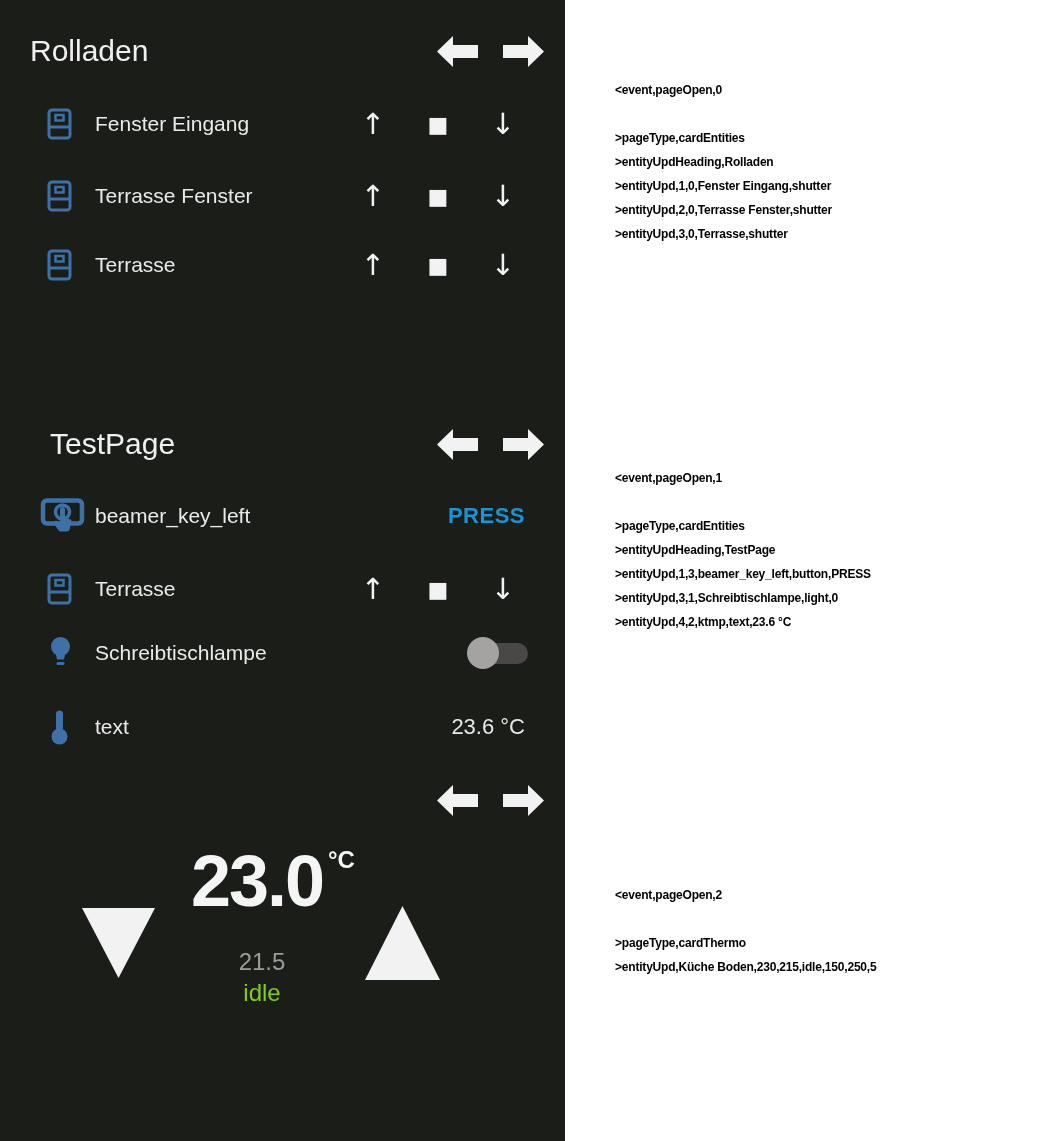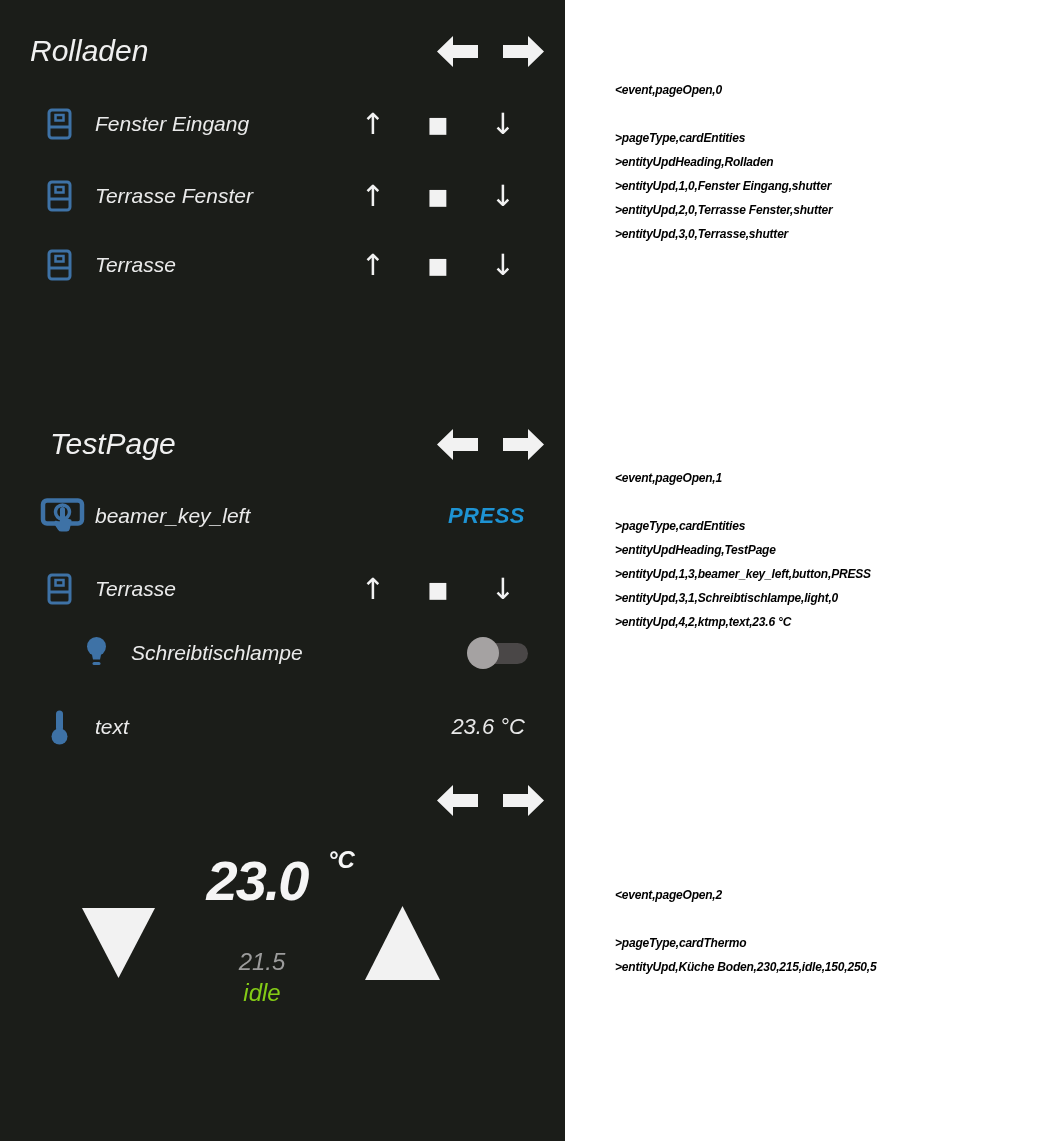--- a/index.html
+++ b/index.html
@@ -1,17 +1,17 @@
 <!DOCTYPE html>
 <html><head>
 <meta charset="utf-8">
 <style>
   html,body{margin:0;padding:0;background:#ffffff;}
   #canvas{position:relative;width:1045px;height:1141px;background:#ffffff;overflow:hidden;
-          font-family:"Liberation Sans", sans-serif;font-style:italic;}
+          font-family:"Liberation Sans", sans-serif;}
   
   .screen{position:absolute;left:0;top:0;width:565px;height:1141px;background:#1b1d19;}
   .page-title{position:absolute;left:30px;font-size:30px;line-height:34px;color:#f0f0f0;}
   .nav-arrow{position:absolute;width:41px;height:37px;cursor:pointer;}
   .nav-arrow svg{display:block;width:41px;height:37px;}
   .entity-row{position:absolute;left:0;width:565px;height:70px;}
   .row-icon{position:absolute;left:47px;top:50%;transform:translateY(-50%);color:#3e72a6;line-height:0;}
   .row-icon.wide{left:40px;}
   .row-label{position:absolute;left:95px;top:50%;transform:translateY(-50%);
              font-size:21px;color:#eaeaea;white-space:nowrap;}
@@ -22,21 +22,21 @@
   .ctl.down{left:488px;font-size:29px;}
   .row-value{position:absolute;right:40px;top:50%;transform:translateY(-50%);
              font-size:22px;color:#e8e8e8;white-space:nowrap;}
   .press{color:#1e93d3;font-size:22px;font-weight:600;letter-spacing:.5px;}
   
   .toggle{position:absolute;left:467px;top:637px;width:61px;height:33px;cursor:pointer;}
   .toggle .track{position:absolute;left:14px;top:6px;width:47px;height:21px;border-radius:11px;background:#4a4747;}
   .toggle .knob{position:absolute;left:0;top:0;width:32px;height:32px;border-radius:50%;background:#a5a2a2;}
   
   .thermo-temp{position:absolute;left:92px;top:843px;width:330px;text-align:center;
-               font-size:56px;line-height:76px;font-weight:700;color:#f5f5f5;letter-spacing:-2px;}
+               font-size:72px;line-height:76px;font-weight:700;color:#f5f5f5;letter-spacing:-2px;}
   .thermo-unit{position:absolute;left:328px;top:846px;font-size:24px;font-weight:700;color:#f5f5f5;}
   .thermo-target{position:absolute;left:112px;top:948px;width:300px;text-align:center;
                  font-size:24px;color:#9c9c9c;}
   .thermo-state{position:absolute;left:112px;top:979px;width:300px;text-align:center;
                 font-size:24px;color:#84cc16;}
   .thermo-name{position:absolute;left:65px;top:1080px;width:370px;text-align:center;
                font-size:30px;color:#f0f0f0;white-space:nowrap;}
   .tri{position:absolute;cursor:pointer;line-height:0;}
   
   .log-block{position:absolute;left:615px;width:425px;}
@@ -145,21 +145,21 @@
           <rect x="8.5" y="7" width="8" height="5.5" stroke-width="2.5"></rect>
           <line x1="3" y1="19" x2="22" y2="19" stroke-width="3"></line>
         </svg>
       </span>
       <span class="row-label">Terrasse</span>
       <span class="ctl up">↑</span>
       <span class="ctl stop">■</span>
       <span class="ctl down">↓</span>
     </div>
 
-    <div class="entity-row" style="top:618px;margin-left:36px;">
+    <div class="entity-row" style="top:618px;">
       <span class="row-icon">
         <svg width="27" height="35" viewBox="0 0 27 35" fill="currentColor">
           <circle cx="13.5" cy="11" r="9.5"></circle>
           <path d="M8.5 17 h10 l-1.5 7 h-7 z"></path>
           <rect x="9.5" y="26.5" width="8" height="3" rx="1.5"></rect>
         </svg>
       </span>
       <span class="row-label">Schreibtischlampe</span>
     </div>
     <div class="toggle">

